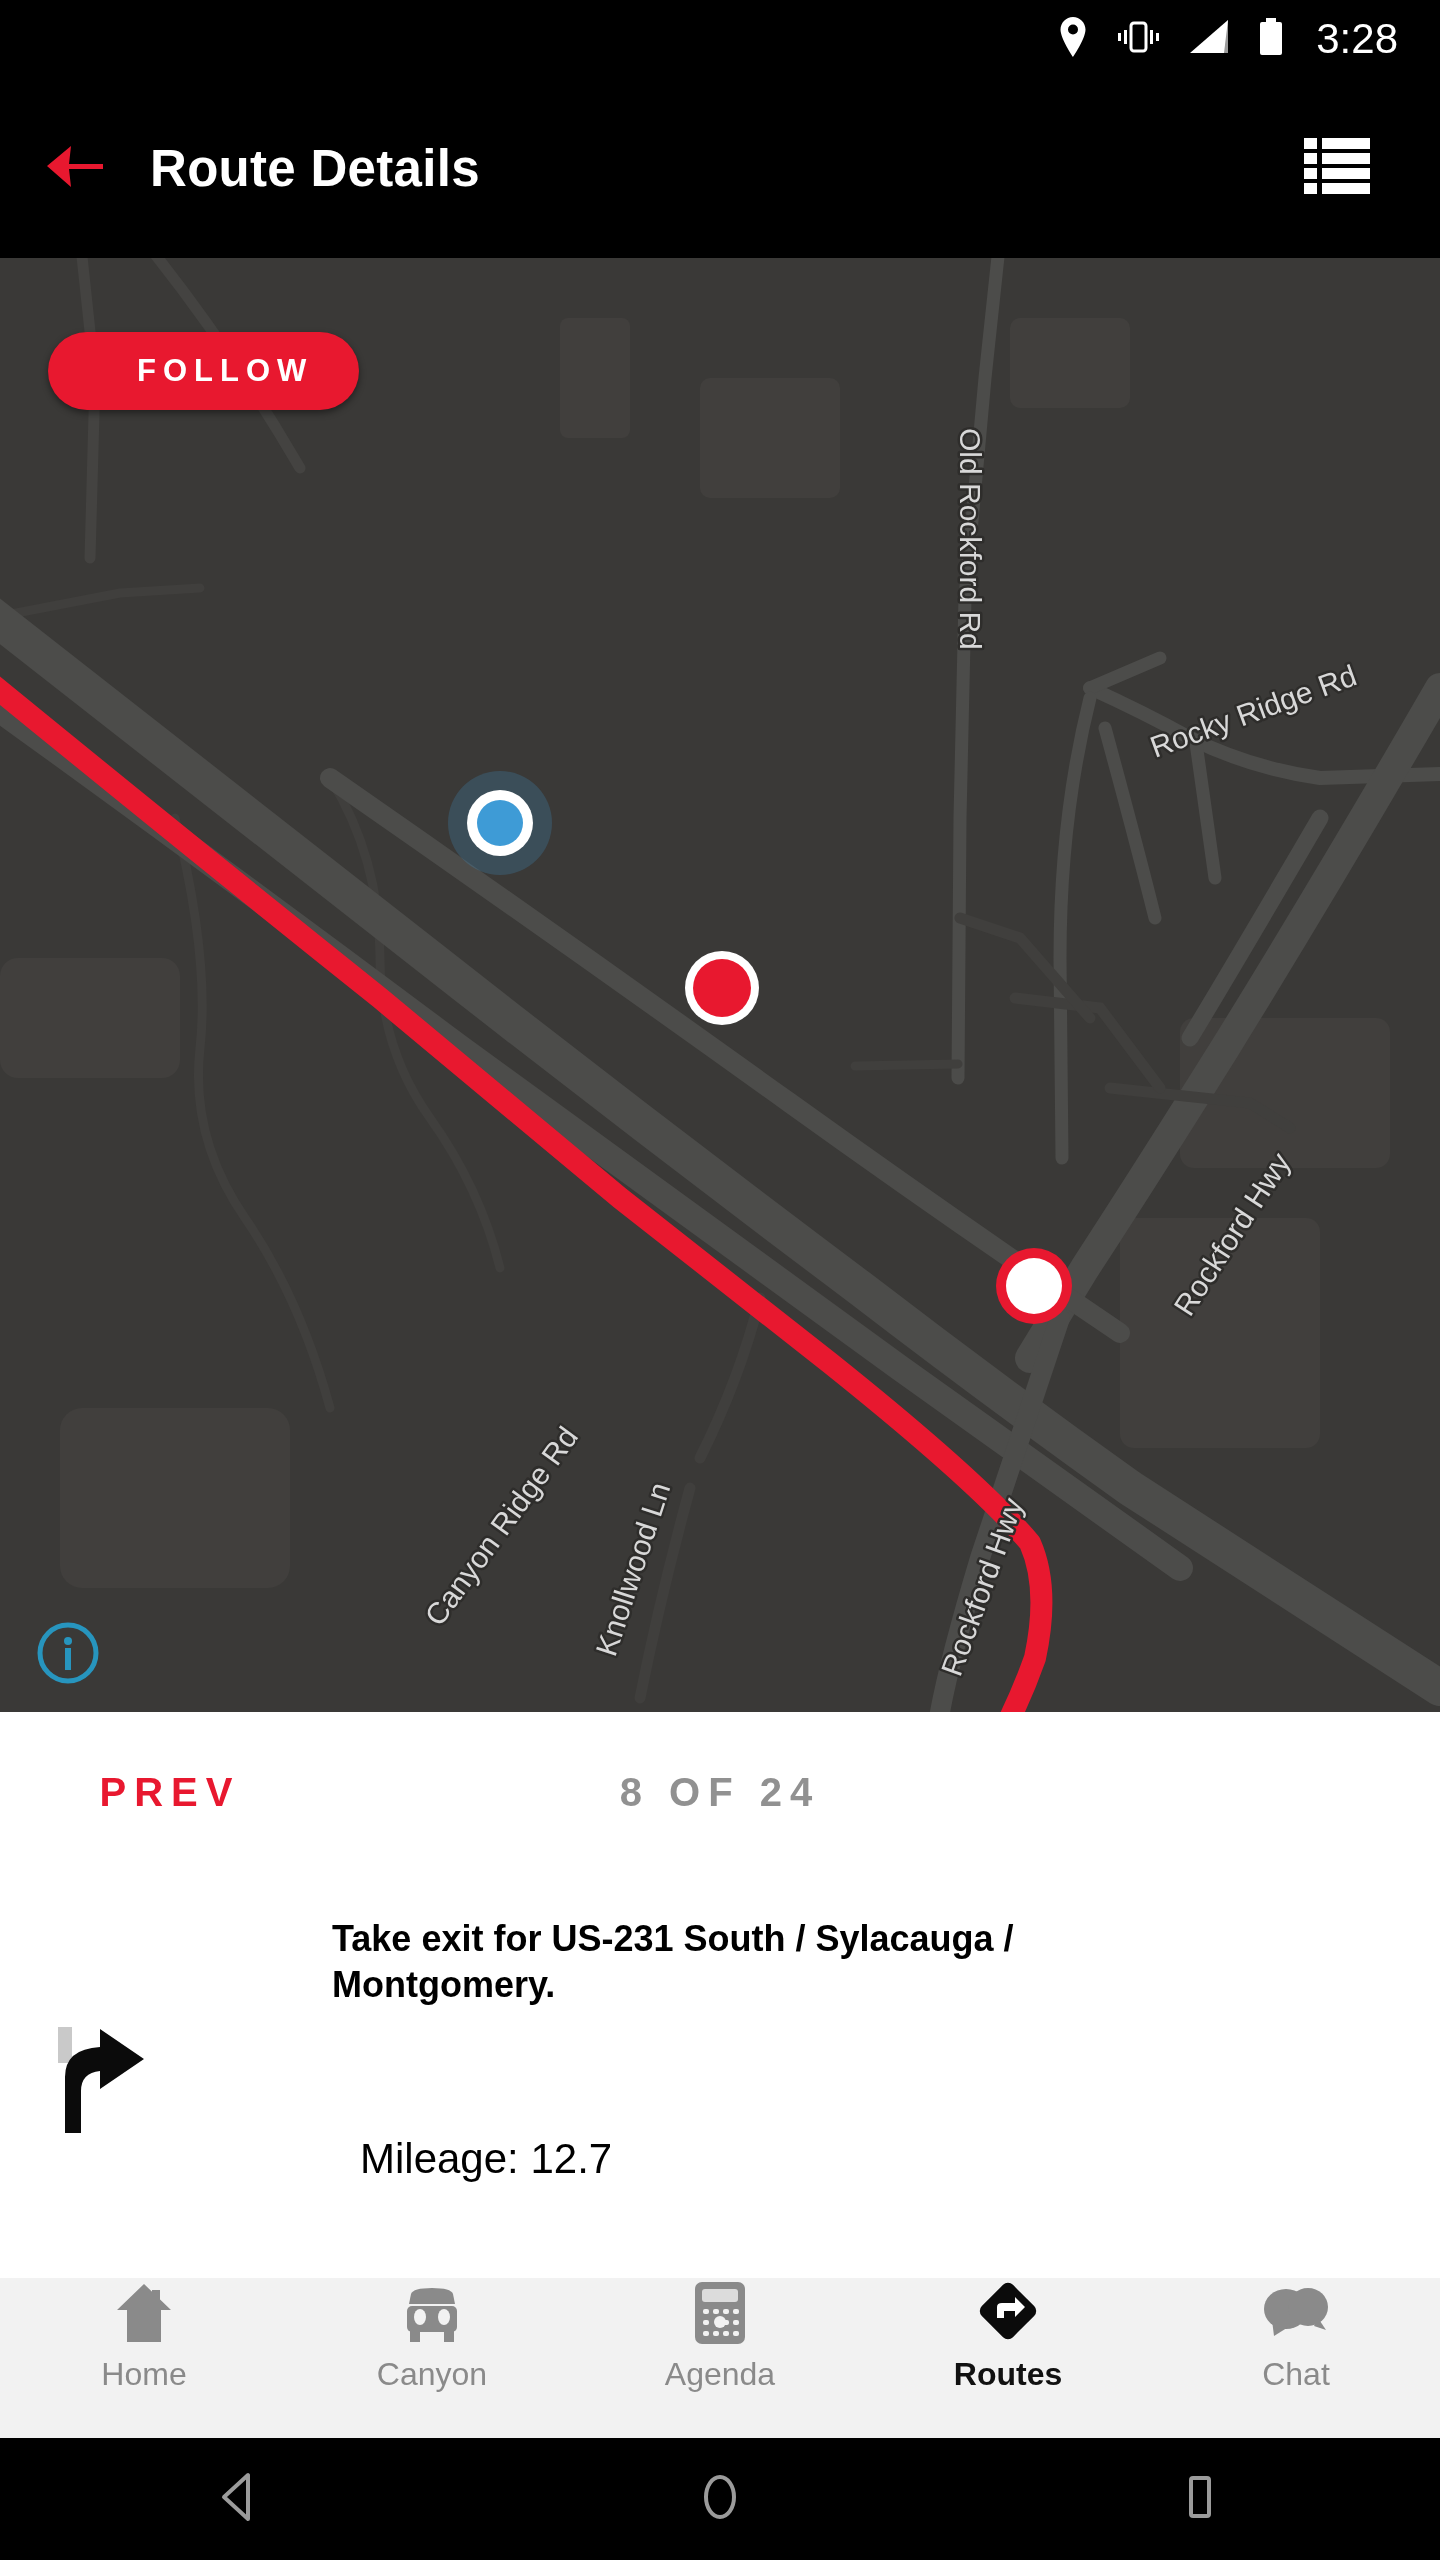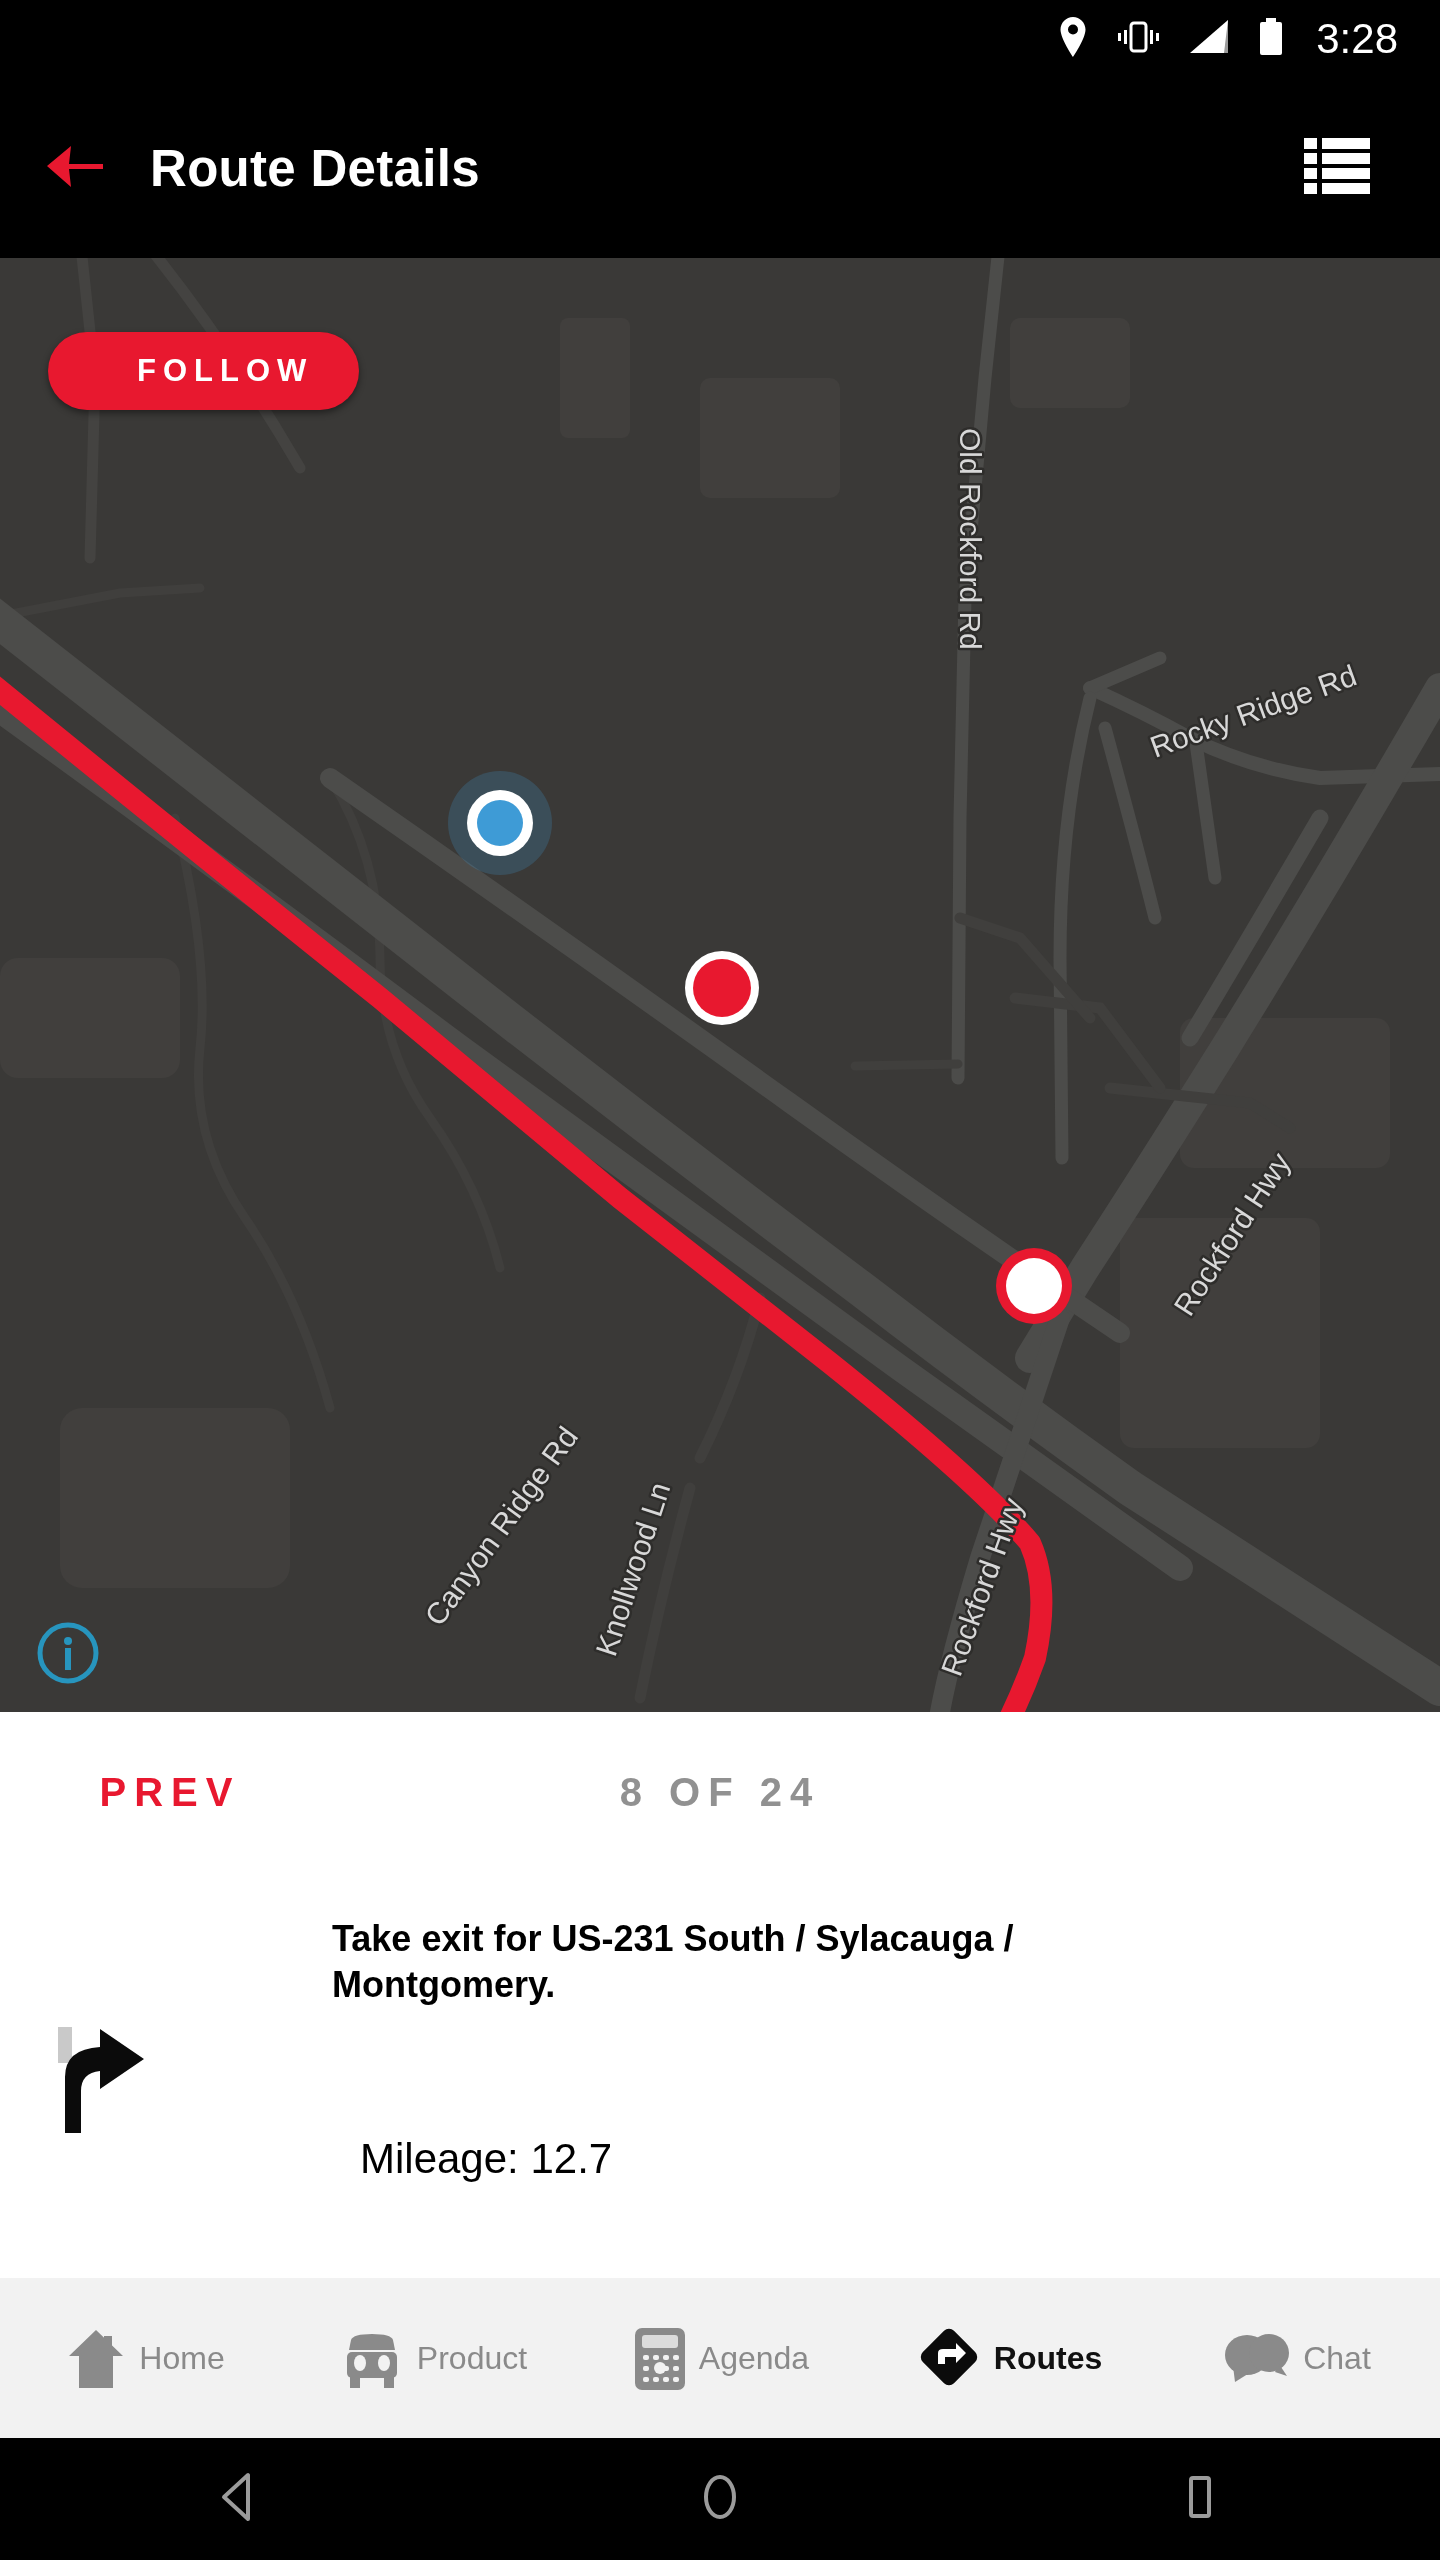--- a/index.html
+++ b/index.html
@@ -50,22 +50,22 @@
   
   .instruction { position:absolute; top:1880px; left:0; width:1440px; height:400px; background:#fff; }
   .maneuver { position:absolute; left:48px; top:135px; width:130px; height:130px; }
   .instr-text { position:absolute; left:316px; top:36px; width:900px;
                 font-size:36px; font-weight:bold; color:#000; line-height:1.28;margin-left:16px; }
   .mileage { position:absolute; left:360px; top:255px; font-size:42px; color:#000; }
 
   
   .bottomnav { position:absolute; top:2278px; left:0; width:1440px; height:160px;
                background:#f2f2f2; display:flex; }
-  .navitem { flex:1; display:flex; flex-direction:row; align-items:center;
-             justify-content:center; gap:10px; }
+  .navitem { flex:1; display:flex; flex-direction:column; align-items:center;
+             gap:10px; }
   .navicon { height:68px; display:flex; align-items:flex-end; justify-content:center; }
   .navlabel { font-size:32px; color:#8a8a8a; font-weight:normal; }
   .navitem.active .navlabel { color:#111; font-weight:bold; }
 
   
   .androidnav { position:absolute; top:2438px; left:0; width:1440px; height:122px;
                 background:#000; display:flex; align-items:center; }
   .anav { flex:1; display:flex; align-items:center; justify-content:center; }
 </style>
 </head>
@@ -250,21 +250,21 @@
       <div class="navicon">
         <svg width="70" height="62" viewBox="0 0 70 62">
           <path d="M14 10 Q 16 4 35 4 Q 54 4 56 10 L58 20 L12 20 Z" fill="#8a8a8a"></path>
           <rect x="10" y="22" width="50" height="26" rx="5" fill="#8a8a8a"></rect>
           <rect x="13" y="46" width="10" height="12" fill="#8a8a8a"></rect>
           <rect x="47" y="46" width="10" height="12" fill="#8a8a8a"></rect>
           <ellipse cx="23" cy="33" rx="6" ry="8" fill="#f2f2f2"></ellipse>
           <ellipse cx="47" cy="33" rx="6" ry="8" fill="#f2f2f2"></ellipse>
         </svg>
       </div>
-      <div class="navlabel">Product</div>
+      <div class="navlabel">Canyon</div>
     </div>
 
     <div class="navitem">
       <div class="navicon">
         <svg width="58" height="66" viewBox="0 0 58 66">
           <rect x="4" y="2" width="50" height="62" rx="7" fill="#8a8a8a"></rect>
           <rect x="11" y="9" width="36" height="13" rx="3" fill="#dcdcdc"></rect>
           <g fill="#f2f2f2">
             <rect x="12" y="29" width="6" height="5" rx="2"></rect>
               <rect x="22" y="29" width="6" height="5" rx="2"></rect>

